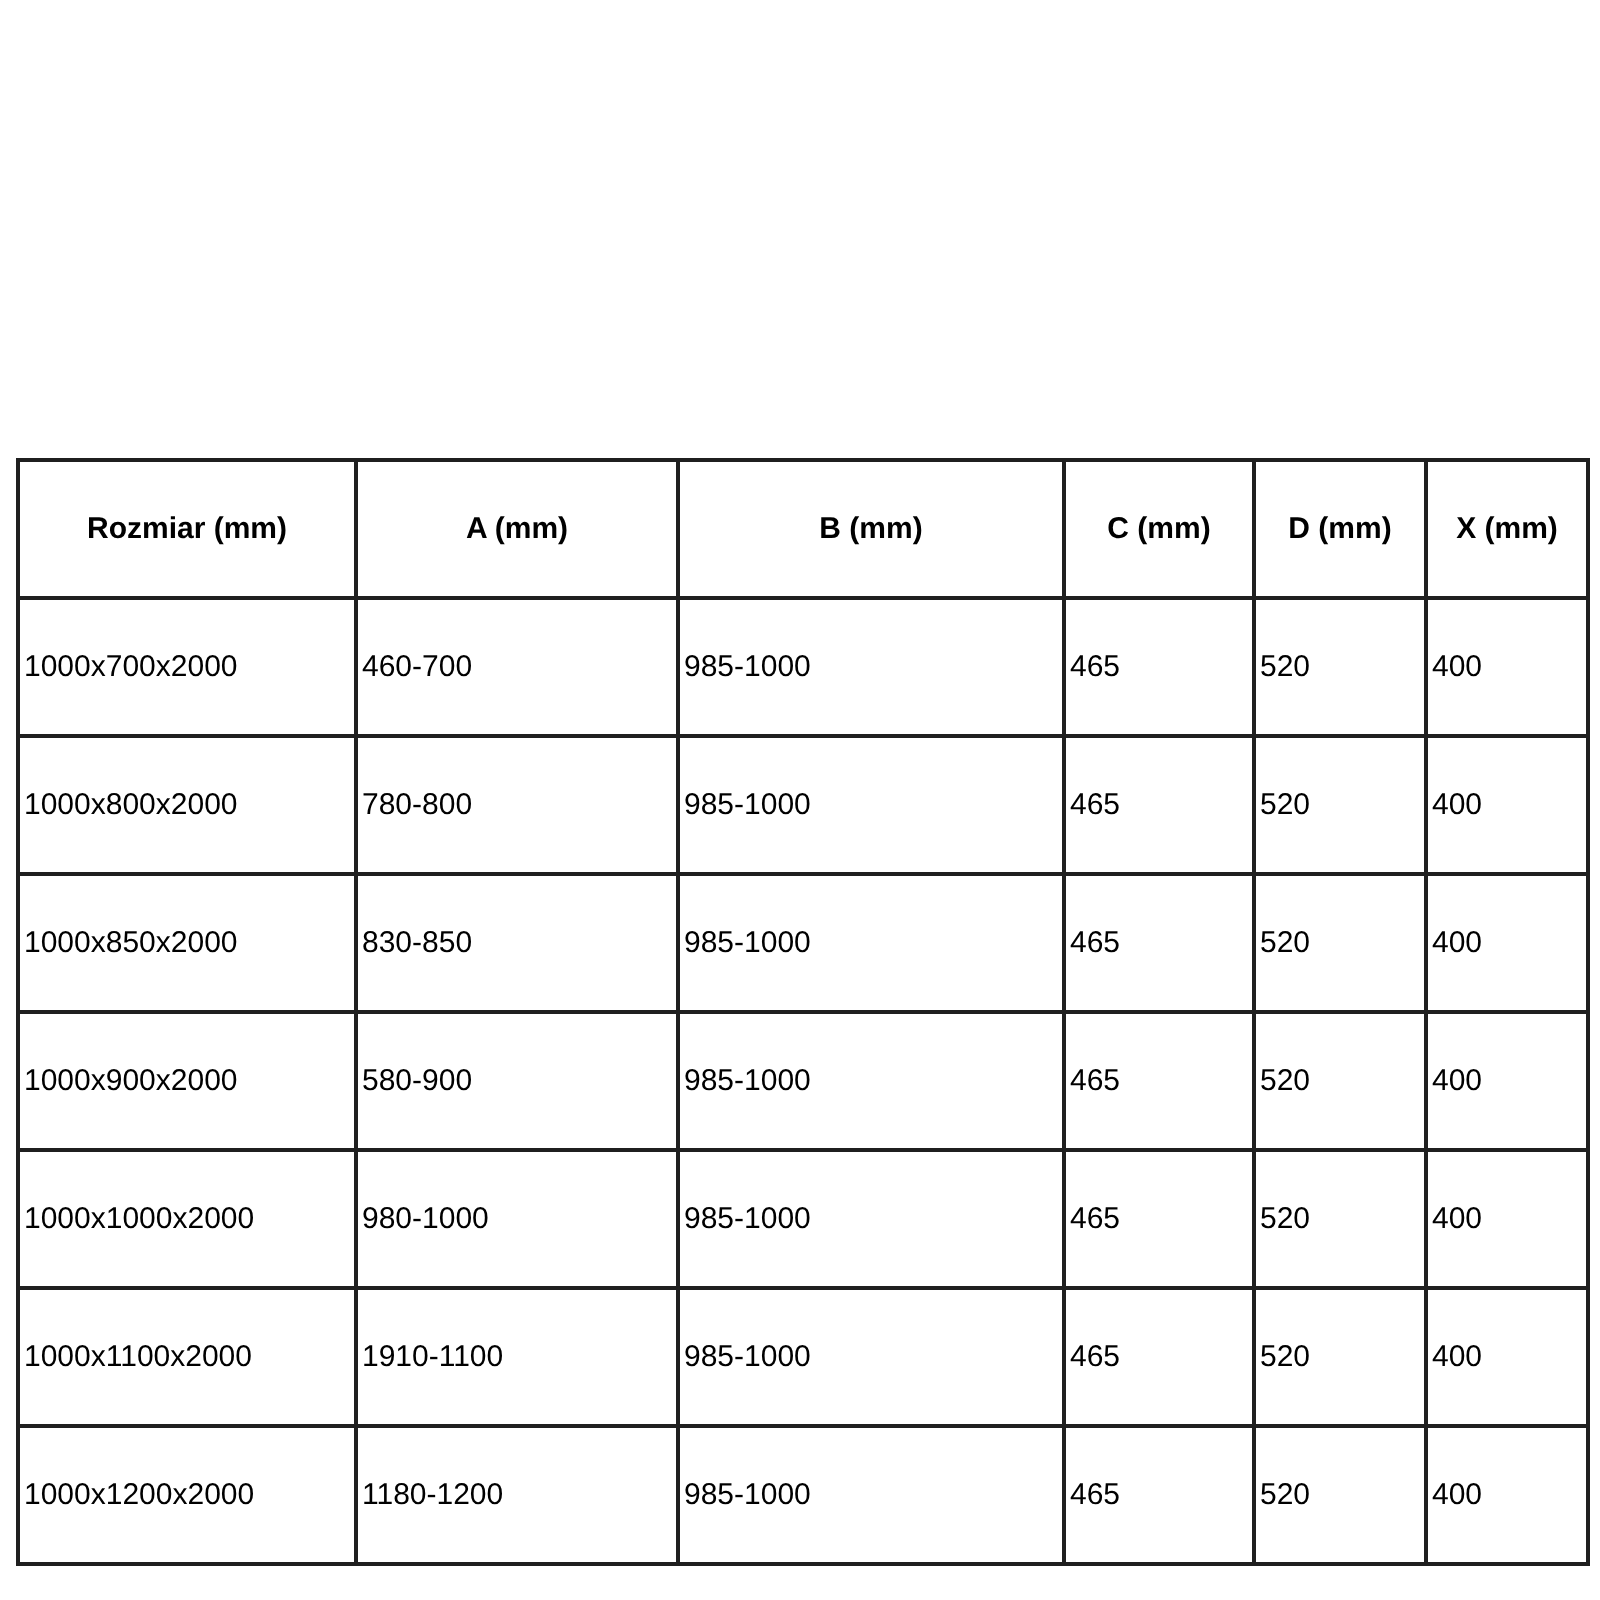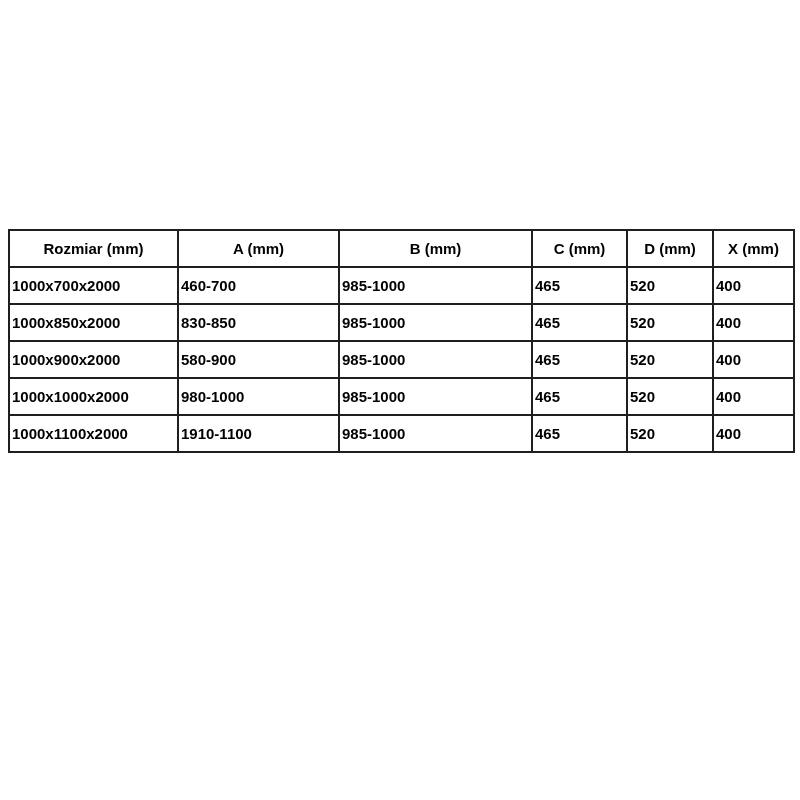--- a/index.html
+++ b/index.html
@@ -23,32 +23,32 @@
     top: 229px;
     width: 785px;
     border-collapse: collapse;
     table-layout: fixed;
     background: #ffffff;
   }
   table.spec-table th,
   table.spec-table td {
     border: 2px solid #1f1f1f;
     height: 35px;
-    padding: 0 2px;
+    padding: 16px 2px;
     vertical-align: middle;
     font-size: 15px;
     color: #000000;
     white-space: nowrap;
     overflow: hidden;
   }
   table.spec-table th {
     font-weight: bold;
   }
   table.spec-table td {
-    font-weight: bold;
+    font-weight: normal;
   }
   col.c0 { width: 169px; }
   col.c1 { width: 161px; }
   col.c2 { width: 193px; }
   col.c3 { width: 95px; }
   col.c4 { width: 86px; }
   col.c5 { width: 81px; }
 </style>
 </head>
 <body>
@@ -76,20 +76,28 @@
     <tbody>
         <tr>
           <td>1000x700x2000</td>
           <td>460-700</td>
           <td>985-1000</td>
           <td>465</td>
           <td>520</td>
           <td>400</td>
         </tr>
         <tr>
+          <td>1000x800x2000</td>
+          <td>780-800</td>
+          <td>985-1000</td>
+          <td>465</td>
+          <td>520</td>
+          <td>400</td>
+        </tr>
+        <tr>
           <td>1000x850x2000</td>
           <td>830-850</td>
           <td>985-1000</td>
           <td>465</td>
           <td>520</td>
           <td>400</td>
         </tr>
         <tr>
           <td>1000x900x2000</td>
           <td>580-900</td>
@@ -107,15 +115,23 @@
           <td>400</td>
         </tr>
         <tr>
           <td>1000x1100x2000</td>
           <td>1910-1100</td>
           <td>985-1000</td>
           <td>465</td>
           <td>520</td>
           <td>400</td>
         </tr>
+        <tr>
+          <td>1000x1200x2000</td>
+          <td>1180-1200</td>
+          <td>985-1000</td>
+          <td>465</td>
+          <td>520</td>
+          <td>400</td>
+        </tr>
       </tbody>
   </table>
 </div>
 
 </body></html>

